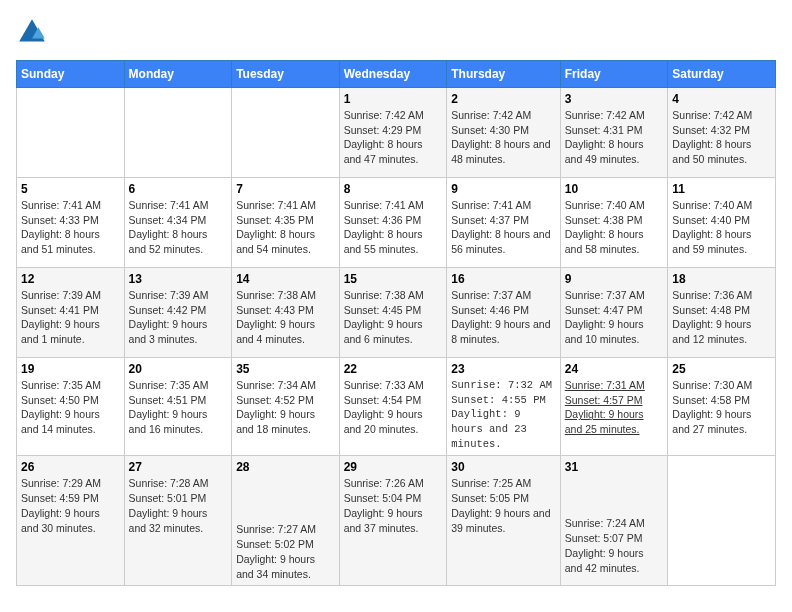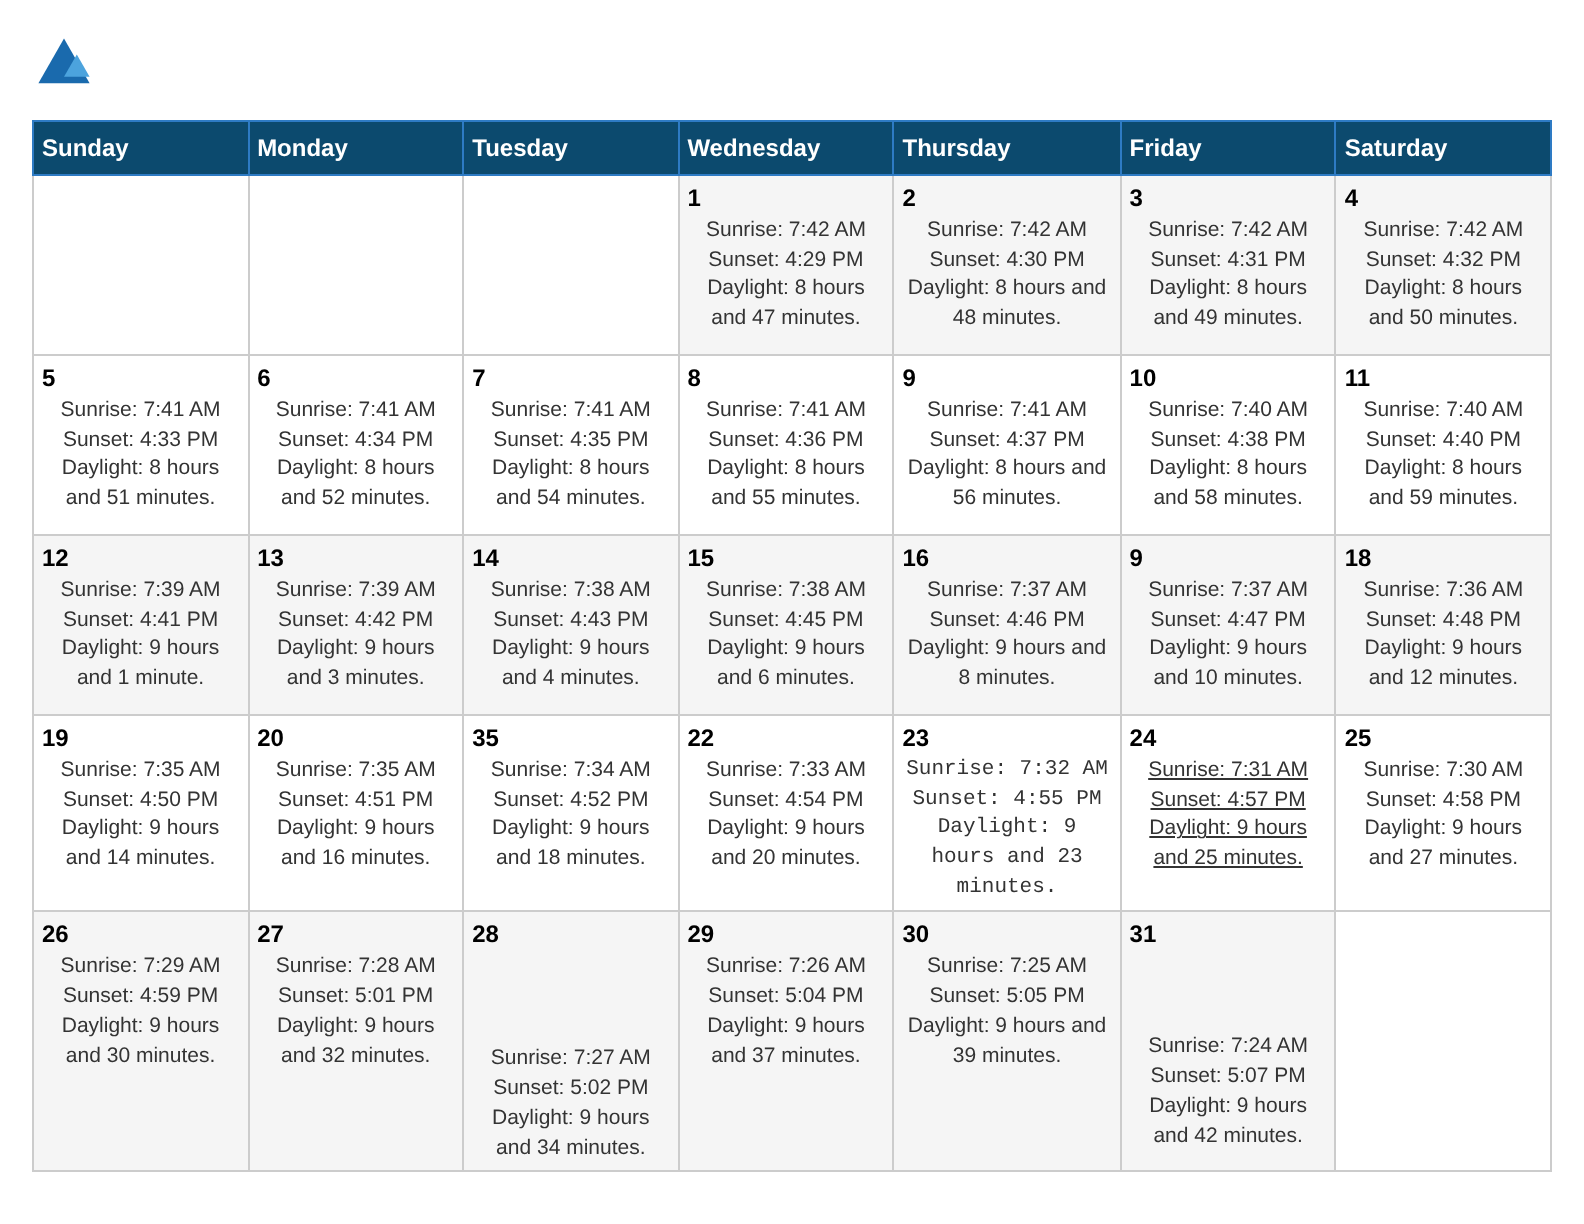--- a/index.html
+++ b/index.html
@@ -46,21 +46,21 @@
     .location-title {
       font-size: 15px;
       color: #444;
     }
     .calendar {
       width: 100%;
       border-collapse: collapse;
       font-size: 11px;
     }
     .calendar thead th {
-      background-color: #0c4a6e;
+      background-color: #3b82f6;
       color: #fff;
       padding: 6px 4px;
       text-align: left;
       font-size: 12px;
       font-weight: bold;
       border: 1px solid #2e7bc4;
     }
     .calendar tbody td {
       border: 1px solid #ccc;
       vertical-align: top;
@@ -77,21 +77,20 @@
     }
     .day-number {
       font-weight: bold;
       font-size: 12px;
       margin-bottom: 2px;
     }
     .day-content {
       color: #333;
       font-size: 10.5px;
       line-height: 1.4;
-      text-align: center;
     }
     .empty-cell {
       background: #fff !important;
     }
   </style>
 </head>
 <body>
 
 <div class="header">
   <div class="logo">

